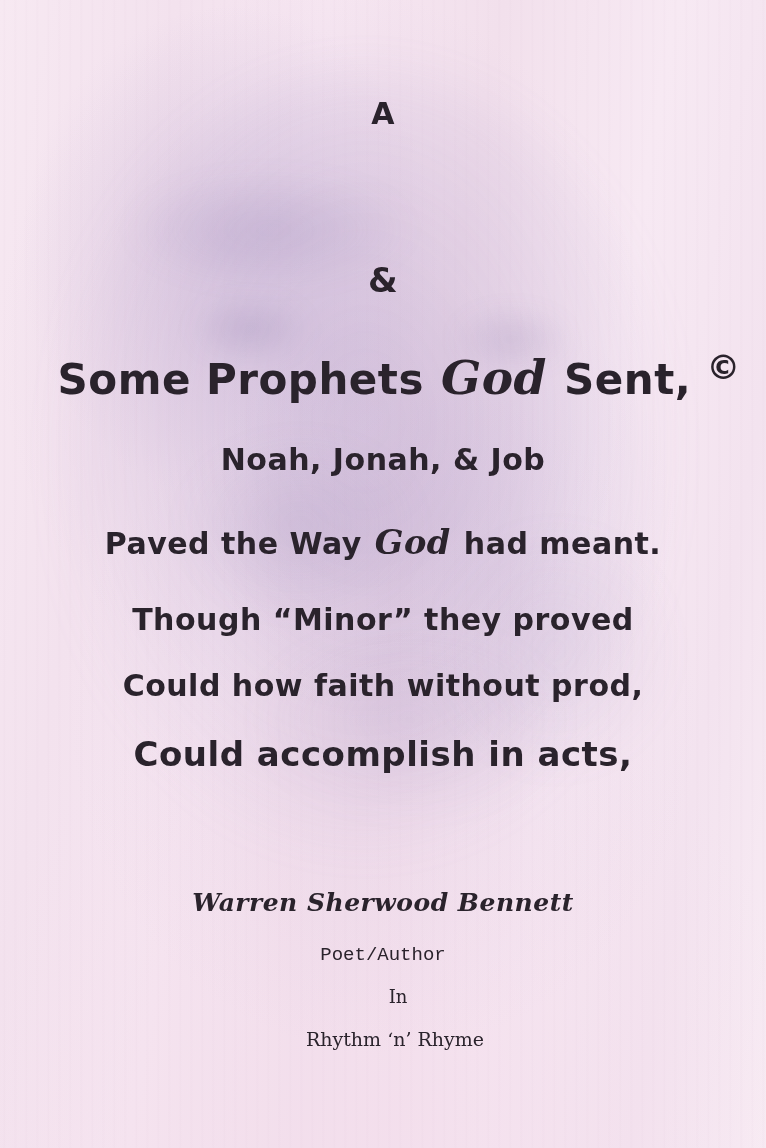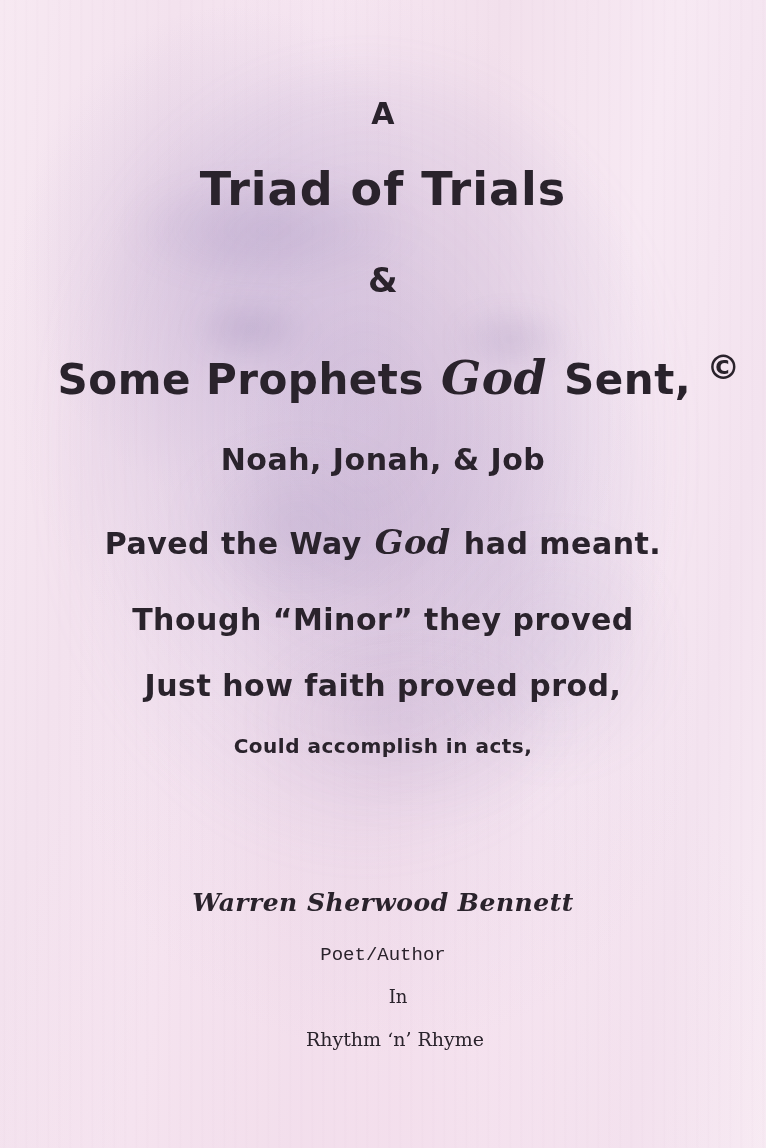--- a/index.html
+++ b/index.html
@@ -108,21 +108,21 @@
   }
 
   #line-a       { top: 96px;  font-size: 30px; }
   #line-title   { top: 162px; font-size: 46px; letter-spacing: 1px; }
   #line-amp     { top: 260px; font-size: 34px; }
   #line-subtitle{ top: 348px; font-size: 42px; padding-left: 16px; }
   #line-names   { top: 442px; font-size: 30px; }
   #line-v1      { top: 522px; font-size: 30px; }
   #line-v2      { top: 602px; font-size: 30px; }
   #line-v3      { top: 668px; font-size: 30px; }
-  #line-v4      { top: 734px; font-size: 20px; text-align: center; }
+  #line-v4      { top: 734px; font-size: 34px; text-align: center; }
   #line-v5      { top: 806px; font-size: 30px; }
 
   #line-author  { top: 888px; font-size: 25px; }
   #line-role    { top: 944px; font-size: 19px; font-family: Liberation Mono, monospace; }
   #line-in      { top: 986px; font-size: 18px; font-family: "DejaVu Serif", serif; margin-left: 15px; }
   #line-series  { top: 1028px; font-size: 19px; font-family: "DejaVu Serif", serif; margin-left: 12px; }
 
   .god {
     font-family: "DejaVu Serif", serif;
     font-style: italic;
@@ -152,33 +152,32 @@
   <div class="ghost" id="ghost-eye-left"></div>
   <div class="ghost" id="ghost-eye-right"></div>
   <div class="ghost" id="ghost-cheek"></div>
   <div class="ghost" id="ghost-jaw"></div>
   <div class="ghost" id="ghost-chin"></div>
 
   <div id="content">
 
     <div class="line fancy" id="line-a">A</div>
 
-    <div class="line fancy" id="line-title">Triad of Trials</div>
 
     <div class="line fancy" id="line-amp">&amp;</div>
 
     <div class="line fancy" id="line-subtitle"><span>Some Prophets </span><span class="god">God</span><span> Sent, </span><span class="copy">©</span></div>
 
     <div class="line fancy" id="line-names">Noah, Jonah, &amp; Job</div>
 
     <div class="line fancy" id="line-v1"><span>Paved the Way </span><span class="god">God</span><span> had meant.</span></div>
 
     <div class="line fancy" id="line-v2">Though “Minor” they proved</div>
 
-    <div class="line fancy" id="line-v3">Just how faith proved prod,</div>
+    <div class="line fancy" id="line-v3">Could how faith without prod,</div>
 
     <div class="line fancy" id="line-v4">Could accomplish in acts,</div>
 
 
     <div class="line author-name" id="line-author">Warren Sherwood Bennett</div>
 
     <div class="line" id="line-role">Poet/Author</div>
 
     <div class="line" id="line-in">In</div>
 

